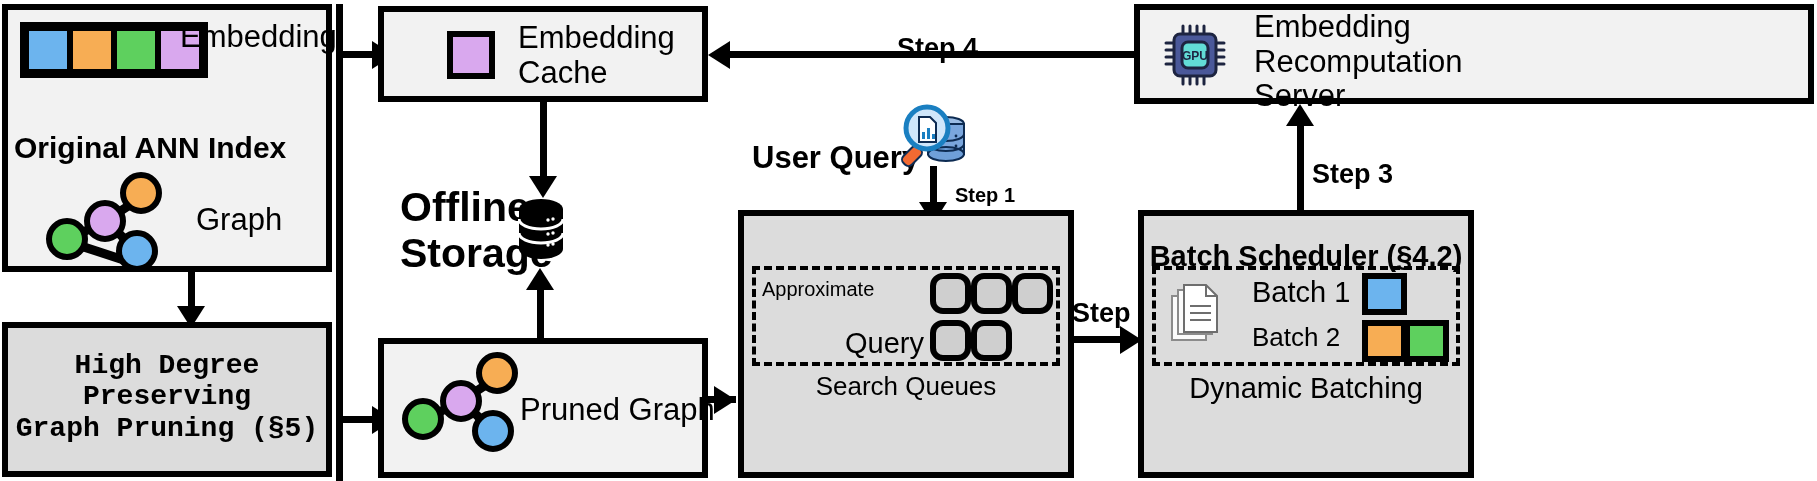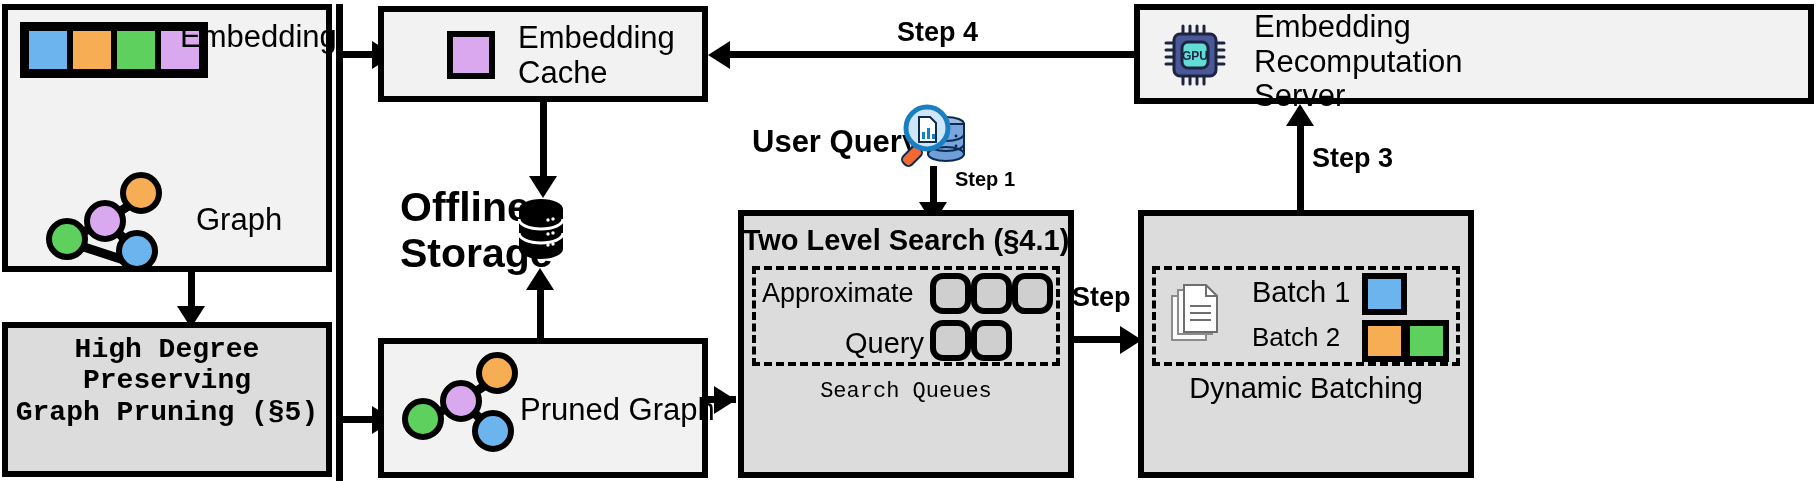--- a/index.html
+++ b/index.html
@@ -3,21 +3,21 @@
 <meta charset="utf-8">
 <style>
   html,body{margin:0;padding:0;background:#ffffff;}
   body{width:1817px;height:481px;font-family:"Liberation Sans",sans-serif;color:#000;}
   #stage{position:relative;width:1817px;height:481px;overflow:hidden;background:#fff;}
 
   .box{position:absolute;box-sizing:border-box;border:6px solid #000;background:#f2f2f2;}
   .box.shaded{background:#dcdcdc;}
 
   .lbl{position:absolute;white-space:pre-line;line-height:1.12;}
-  .bold{font-weight:bold;}
+  .bold{font-weight:bold;margin-top:16px;}
   .ctr{text-align:center;}
 
   
   .ln{position:absolute;background:#000;}
   .hln{height:7px;}
   .vln{width:7px;}
   .ah{position:absolute;width:0;height:0;}
   .ah-r{border-top:14px solid transparent;border-bottom:14px solid transparent;border-left:22px solid #000;}
   .ah-l{border-top:14px solid transparent;border-bottom:14px solid transparent;border-right:22px solid #000;}
   .ah-d{border-left:14px solid transparent;border-right:14px solid transparent;border-top:22px solid #000;}
@@ -54,20 +54,21 @@
   </div>
 
   <div class="strip" style="left:20px;top:22px;">
     <div class="sw" style="background:#6cb4ee;"></div>
     <div class="sw" style="background:#f7ad54;"></div>
     <div class="sw" style="background:#5ed05e;"></div>
     <div class="sw" style="background:#d9a8ee;"></div>
   </div>
   <div class="lbl" style="left:180px;top:20px;font-size:31px;">Embedding</div>
 
+  <div class="lbl bold" style="left:14px;top:115px;width:306px;font-size:30px;">Original ANN Index</div>
 
   <div class="graph" style="left:44px;top:172px;width:150px;height:92px;">
     <div class="gedge" style="left:26px;top:62px;width:56px;transform:rotate(-26deg);"></div>
     <div class="gedge" style="left:62px;top:44px;width:54px;transform:rotate(-33deg);"></div>
     <div class="gedge" style="left:68px;top:50px;width:48px;transform:rotate(45deg);"></div>
     <div class="gedge" style="left:26px;top:66px;width:72px;transform:rotate(18deg);"></div>
     <div class="gnode" style="left:76px;top:0px;width:42px;height:42px;background:#f7ad54;"></div>
     <div class="gnode" style="left:40px;top:28px;width:42px;height:42px;background:#d9a8ee;"></div>
     <div class="gnode" style="left:2px;top:46px;width:42px;height:42px;background:#5ed05e;"></div>
     <div class="gnode" style="left:72px;top:58px;width:42px;height:42px;background:#6cb4ee;"></div>
@@ -158,41 +159,41 @@
       <rect x="32" y="31" width="3" height="5" fill="#1a7fc1"></rect>
     </svg>
   </div>
 
   <div class="ln vln" style="left:930px;top:166px;height:40px;"></div>
   <div class="ah ah-d" style="left:919px;top:202px;"></div>
   <div class="lbl bold" style="left:955px;top:168px;font-size:20px;">Step 1</div>
 
   <div class="box shaded" style="left:738px;top:210px;width:336px;height:268px;">
   </div>
-  <div class="lbl bold ctr" style="left:740px;top:224px;width:332px;font-size:29px;">Two Level Search (§4.1)</div>
 
   <div class="dash" style="left:752px;top:266px;width:308px;height:100px;"></div>
 
-  <div class="lbl" style="left:762px;top:278px;font-size:27px;">Approximate</div>
+  <div class="lbl" style="left:762px;top:278px;font-size:20px;">Approximate</div>
   <div class="slot" style="left:930px;top:273px;width:41px;height:41px;"></div>
   <div class="slot" style="left:971px;top:273px;width:41px;height:41px;"></div>
   <div class="slot" style="left:1012px;top:273px;width:41px;height:41px;"></div>
 
   <div class="lbl" style="left:845px;top:327px;font-size:29px;">Query</div>
   <div class="slot" style="left:930px;top:320px;width:41px;height:41px;"></div>
   <div class="slot" style="left:971px;top:320px;width:41px;height:41px;"></div>
 
-  <div class="lbl ctr" style="left:740px;top:380px;width:332px;font-size:22px;font-family:Liberation Mono, monospace;">Search Queues</div>
+  <div class="lbl ctr" style="left:740px;top:372px;width:332px;font-size:26px;">Search Queues</div>
 
   <div class="ln hln" style="left:1074px;top:336px;width:58px;"></div>
   <div class="ah ah-r" style="left:1120px;top:326px;"></div>
   <div class="lbl bold" style="left:1072px;top:282px;font-size:27px;">Step 2</div>
 
   <div class="box shaded" style="left:1138px;top:210px;width:336px;height:268px;">
   </div>
+  <div class="lbl bold ctr" style="left:1140px;top:224px;width:332px;font-size:29px;">Batch Scheduler (§4.2)</div>
 
   <div class="dash" style="left:1152px;top:266px;width:308px;height:100px;"></div>
 
   <div class="icon" style="left:1168px;top:284px;">
     <svg width="52" height="62" viewBox="0 0 52 62">
       <path d="M4 12 h24 l10 10 v34 h-34 z" fill="#fbfbfb" stroke="#8b8b8b" stroke-width="2"></path>
       <path d="M10 6 h24 l10 10 v34 h-34 z" fill="#fbfbfb" stroke="#8b8b8b" stroke-width="2"></path>
       <path d="M16 1 h22 l11 11 v36 h-33 z" fill="#ffffff" stroke="#6e6e6e" stroke-width="2"></path>
       <path d="M38 1 v11 h11" fill="none" stroke="#6e6e6e" stroke-width="2"></path>
       <line x1="22" y1="22" x2="43" y2="22" stroke="#6e6e6e" stroke-width="2"></line>

